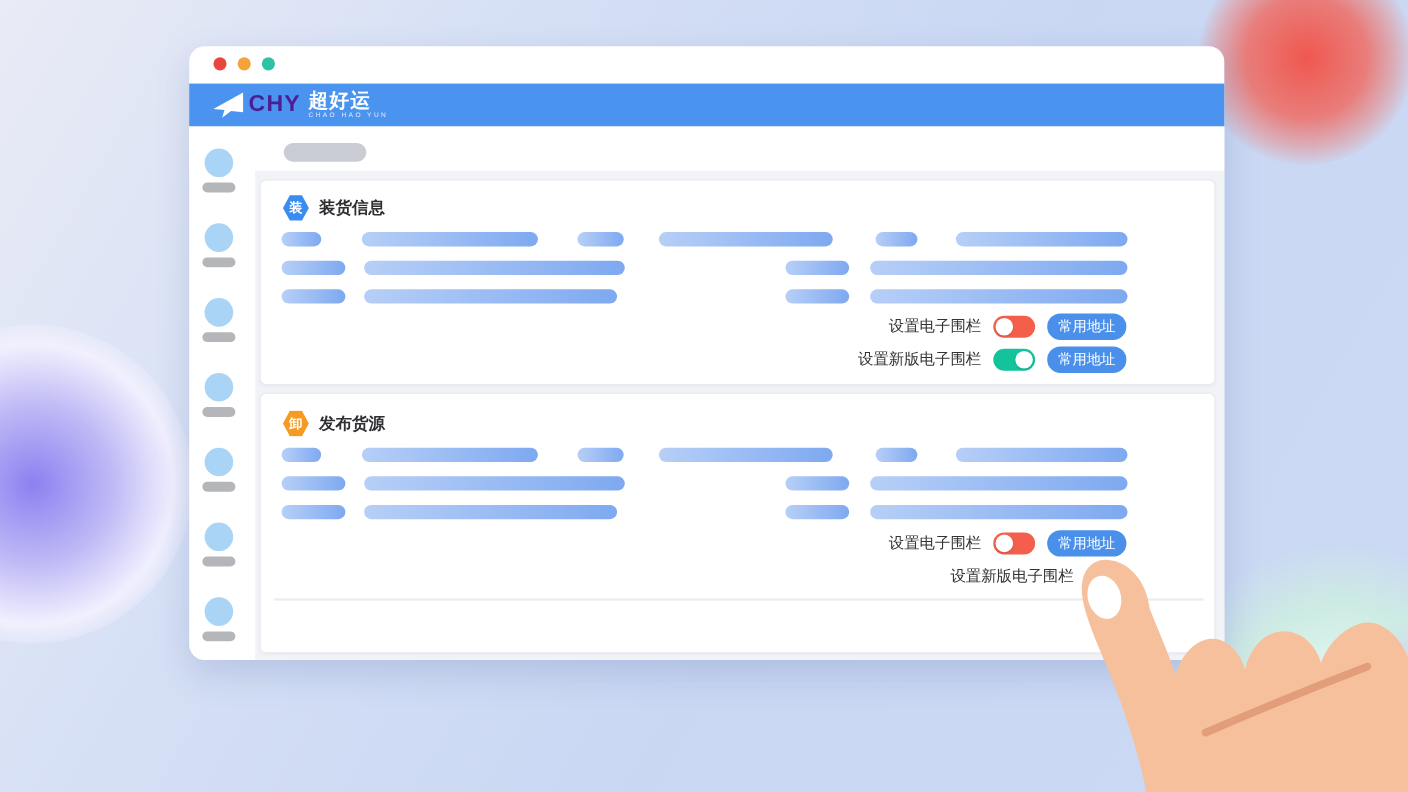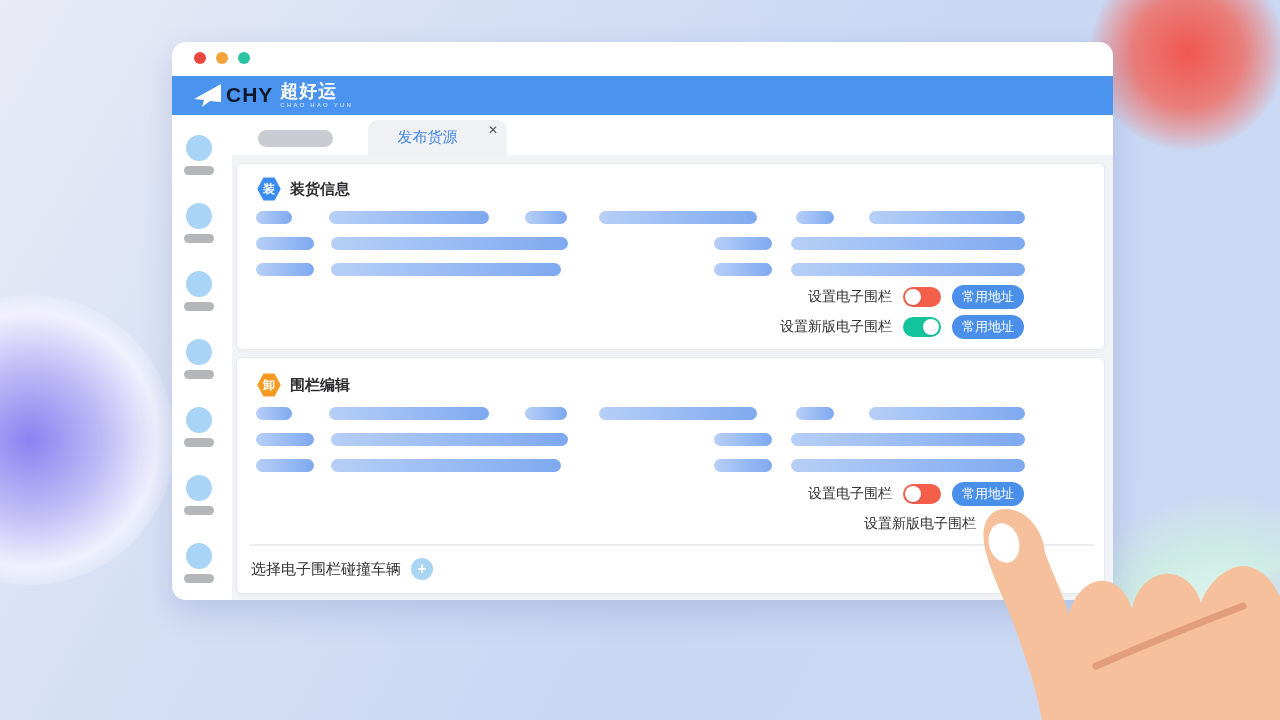--- a/index.html
+++ b/index.html
@@ -23,21 +23,21 @@
   .window { position:absolute; left:172px; top:42px; width:941px; height:558px;
     background:#ffffff; border-radius:14px; box-shadow:0 12px 32px rgba(70,95,160,.20); z-index:5; }
   .titlebar { position:absolute; left:0; top:0; width:100%; height:34px; }
   .dot { position:absolute; top:10px; width:12px; height:12px; border-radius:50%; }
   .dot1 { left:22px; background:#e8473f; }
   .dot2 { left:44px; background:#f3a33a; }
   .dot3 { left:66px; background:#2cc2a5; }
 
   .appbar { position:absolute; left:0; top:34px; width:100%; height:39px; background:#4a93ef; }
   .logo { position:absolute; left:20px; top:5px; display:flex; align-items:center; gap:4px; }
-  .logo-abbr { color:#0f172a; font-size:21px; font-weight:bold; letter-spacing:1px; }
+  .logo-abbr { color:#4c1d95; font-size:21px; font-weight:bold; letter-spacing:1px; }
   .logo-cn-wrap { display:flex; flex-direction:column; line-height:1; margin-left:3px; }
   .logo-cn { color:#fff; font-size:18px; font-weight:bold; letter-spacing:1px; }
   .logo-sub { color:rgba(255,255,255,.85); font-size:6px; letter-spacing:2.2px; margin-top:2px; }
 
   .tabbar { position:absolute; left:0; top:73px; width:100%; height:40px; background:#ffffff; }
   .tab-pill { position:absolute; left:86px; top:15px; width:75px; height:17px; border-radius:9px; background:#c9ccd3; }
   .tab { position:absolute; left:196px; top:5px; width:139px; height:35px;
     background:#eff1f5; border-radius:10px 10px 0 0; }
   .tab-label { position:absolute; left:0; right:20px; top:8px; text-align:center;
     color:#4486e4; font-size:15px; font-weight:500; }
@@ -111,24 +111,20 @@
       <span class="logo-abbr">CHY</span>
       <span class="logo-cn-wrap">
         <span class="logo-cn">超好运</span>
         <span class="logo-sub">CHAO HAO YUN</span>
       </span>
     </div>
   </div>
 
   <div class="tabbar">
     <div class="tab-pill"></div>
-    <div class="tab">
-      <div class="tab-label">发布货源</div>
-      <div class="tab-close">✕</div>
-    </div>
   </div>
 
   <div class="content-pane"></div>
 
   <div class="sidebar-item" style="top:93px">
       <div class="sb-circle"></div>
       <div class="sb-bar"></div>
     </div>
   <div class="sidebar-item" style="top:161px">
       <div class="sb-circle"></div>
@@ -190,21 +186,21 @@
       <div class="toggle toggle-green">
           <div class="knob knob-right"></div>
         </div>
       <div class="pill-btn">常用地址</div>
     </div>
   </div>
 
   <div class="card card2">
     <div class="sec-header" style="top:15px">
       <div class="hex hex-orange">卸</div>
-      <div class="sec-title">围栏编辑</div>
+      <div class="sec-title">发布货源</div>
     </div>
 
     <div class="bar" style="top:49px;left:19px;width:36px"></div>
     <div class="bar" style="top:49px;left:92px;width:160px"></div>
     <div class="bar" style="top:49px;left:288px;width:42px"></div>
     <div class="bar" style="top:49px;left:362px;width:158px"></div>
     <div class="bar" style="top:49px;left:559px;width:38px"></div>
     <div class="bar" style="top:49px;left:632px;width:156px"></div>
     <div class="bar" style="top:75px;left:19px;width:58px"></div>
     <div class="bar" style="top:75px;left:94px;width:237px"></div>
@@ -225,24 +221,20 @@
 
     <div class="ctl-row" style="top:153px;right:79px">
       <span class="ctl-label">设置新版电子围栏</span>
       <div class="toggle toggle-red">
           <div class="knob knob-left"></div>
         </div>
     </div>
 
     <div class="divider"></div>
 
-    <div class="bottom-row">
-      <span class="bottom-label">选择电子围栏碰撞车辆</span>
-      <div class="plus-circle">+</div>
-    </div>
   </div>
 </div>
 
 <svg class="hand-svg" viewBox="0 0 1280 720">
   <path d="M 1007,509
     C 990,508 981,523 984,543
     C 986,558 995,580 1008,610
     C 1020,640 1035,682 1042,720
     L 1280,720
     L 1280,597

